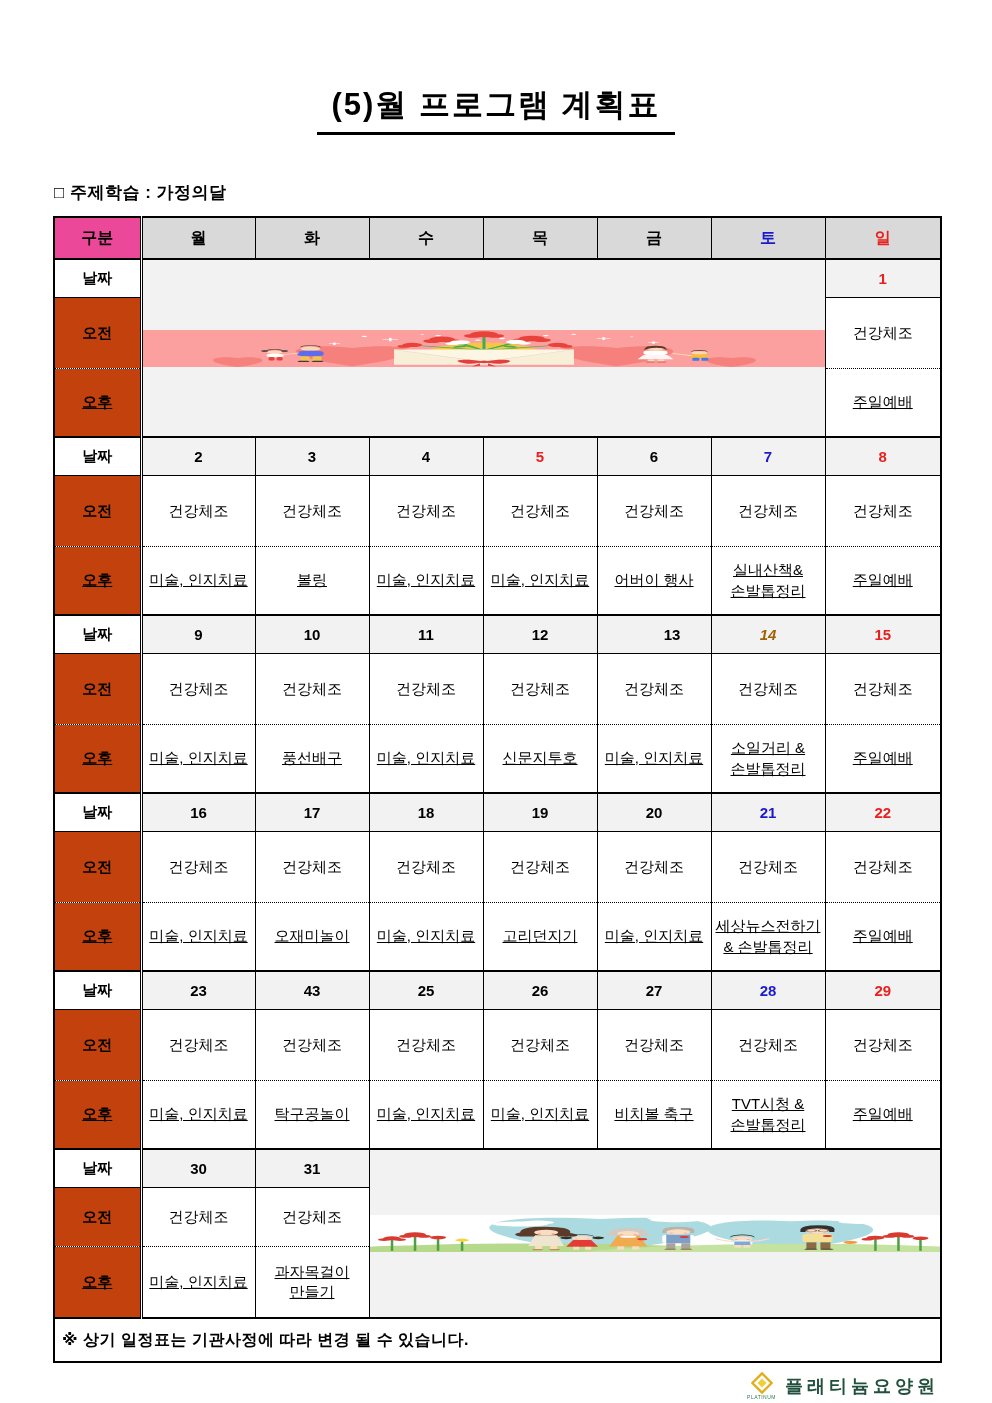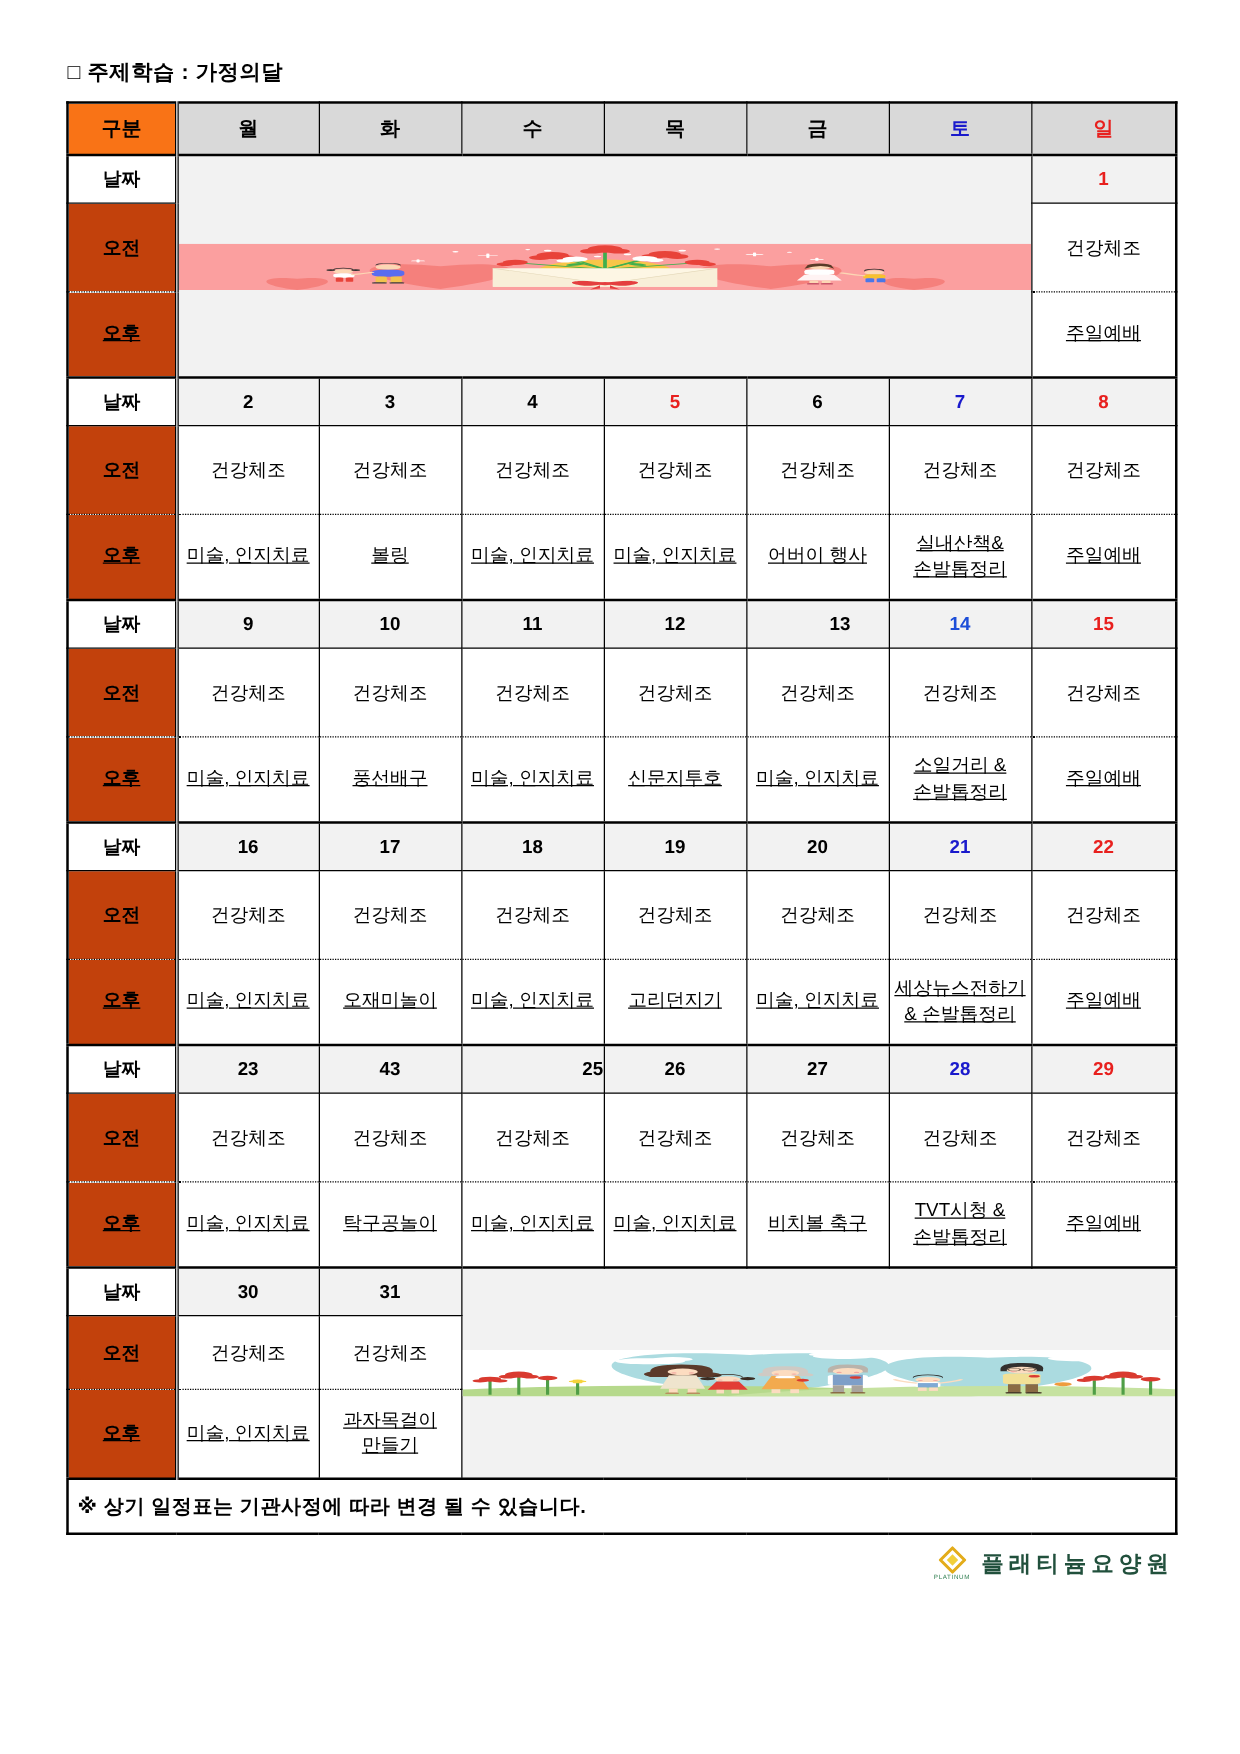--- a/index.html
+++ b/index.html
@@ -12,21 +12,21 @@
 
   .topic{margin:46px 0 12px 54px;font-size:17px;font-weight:bold;letter-spacing:.5px;}
 
   table.cal{border-collapse:collapse;table-layout:fixed;width:887px;margin-left:53px;
             border:2px solid #000;}
   table.cal td,table.cal th{border:1px solid #000;text-align:center;vertical-align:middle;
             padding:0;font-size:15px;overflow:hidden;}
   tr.header-row th{background:#d9d9d9;height:40px;font-size:16px;font-weight:bold;
             border-bottom:2px solid #000;}
   .label-col{border-right:3px double #000 !important;font-weight:bold;font-size:16px;background:#c2410c;}
-  tr.header-row th.label-col{background:#f97316;}
+  tr.header-row th.label-col{background:#ec4899;}
   tr.date-row td{background:#f2f2f2;height:37px;font-weight:bold;font-size:15px;}
   tr.date-row td.label-col{background:#fff;}
   tr.week-start td{border-top:2px solid #000;}
   tr.morning-row td{height:70px;border-bottom:1px dotted #000;}
   tr.morning-row.short td{height:58px;}
   tr.afternoon-row td{height:67px;border-top:1px dotted #000;white-space:pre-line;line-height:1.35;text-decoration:underline;}
   tr.afternoon-row.tall td{height:70px;}
   td.image-cell{padding:0;background:#fff;}
   td.image-cell svg{display:block;width:100%;height:100%;}
   .c-sat{color:#1a1acc;}
@@ -37,20 +37,23 @@
   .logo-line{width:939px;margin-top:9px;display:flex;justify-content:flex-end;align-items:center;gap:9px;}
   .logo-mark{display:flex;flex-direction:column;align-items:center;line-height:1;}
   .logo-mark .mark-caption{font-size:5px;color:#2e7d4f;margin-top:1px;letter-spacing:.5px;}
   .logo-name{font-size:18px;font-weight:bold;color:#21503c;letter-spacing:4px;}
 </style>
 </head>
 <body>
 
 <div class="page">
 
+  <div class="title-wrap">
+    <span class="title">(5)월 프로그램 계획표</span>
+  </div>
 
   <div class="topic">□ 주제학습 : 가정의달</div>
 
   <table class="cal">
     <colgroup>
       <col style="width:87px">
         <col style="width:114px">
         <col style="width:114px">
         <col style="width:114px">
       <col style="width:114px">
@@ -218,21 +221,21 @@
 손발톱정리</td>
           <td>주일예배</td>
         </tr>
         <tr class="date-row week-start">
           <td class="label-col">날짜</td>
           <td style="color: rgb(0, 0, 0);">9</td>
           <td style="color: rgb(0, 0, 0);">10</td>
           <td style="color: rgb(0, 0, 0);">11</td>
           <td style="color: rgb(0, 0, 0);">12</td>
           <td style="color: rgb(0, 0, 0); padding-left: 36px;">13</td>
-          <td style="color: #1d4ed8;">14</td>
+          <td style="color: #a16207; font-style: italic;">14</td>
           <td style="color: rgb(232, 32, 30);">15</td>
         </tr>
         <tr class="morning-row">
           <td class="label-col">오전</td>
           <td>건강체조</td>
           <td>건강체조</td>
           <td>건강체조</td>
           <td>건강체조</td>
           <td>건강체조</td>
           <td>건강체조</td>
@@ -277,21 +280,21 @@
           <td>고리던지기</td>
           <td>미술, 인지치료</td>
           <td>세상뉴스전하기
 &amp; 손발톱정리</td>
           <td>주일예배</td>
         </tr>
         <tr class="date-row week-start">
           <td class="label-col">날짜</td>
           <td style="color: rgb(0, 0, 0);">23</td>
           <td style="color: rgb(0, 0, 0);">43</td>
-          <td style="color: rgb(0, 0, 0); text-align: right;">25</td>
+          <td style="color: rgb(0, 0, 0);">25</td>
           <td style="color: rgb(0, 0, 0); text-align: center;">26</td>
           <td style="color: rgb(0, 0, 0);">27</td>
           <td style="color: rgb(26, 26, 204);">28</td>
           <td style="color: rgb(232, 32, 30);">29</td>
         </tr>
         <tr class="morning-row">
           <td class="label-col">오전</td>
           <td>건강체조</td>
           <td>건강체조</td>
           <td>건강체조</td>

